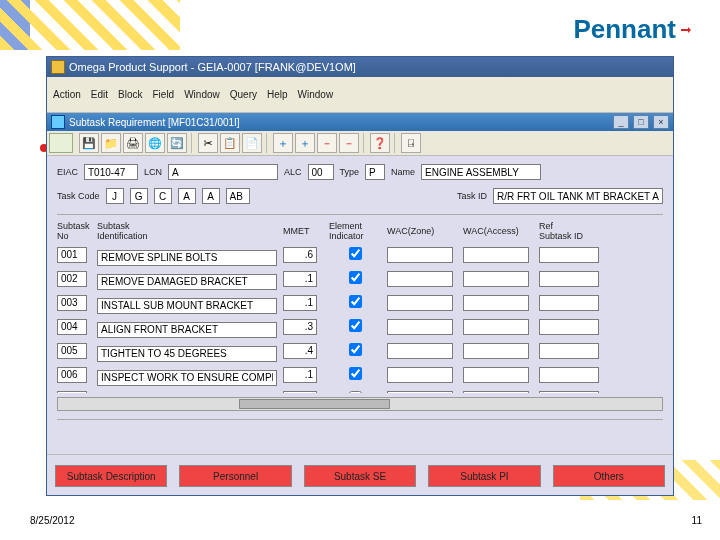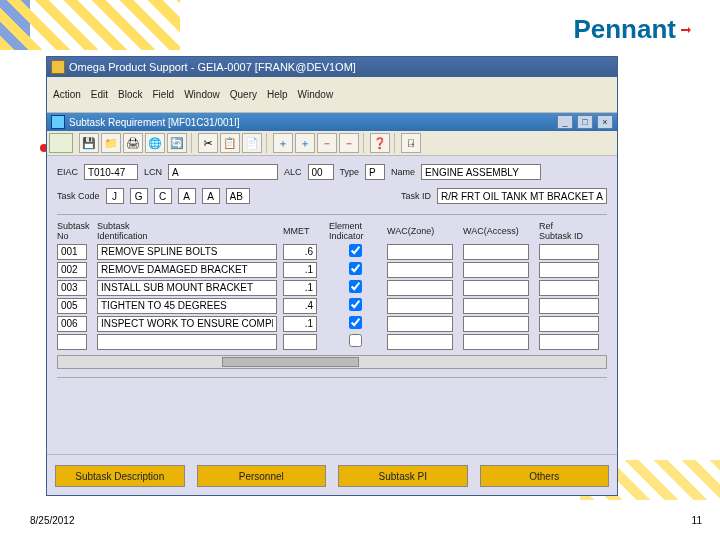--- a/index.html
+++ b/index.html
@@ -34,21 +34,21 @@
     display:flex; align-items:center; gap:4px;
   }
   .brand svg { width:16px; height:16px; }
   .footer-date {
     position: absolute; bottom: 14px; left: 30px; font-size: 10px; color:#000;
   }
   .footer-page {
     position: absolute; bottom: 14px; right: 18px; font-size: 10px; color:#000;
   }
   .app-window {
-    position: absolute; top: 56px; left: 46px; width: 572px; height: 440px;
+    position: absolute; top: 56px; left: 46px; width: 628px; height: 440px;
     border: 1px solid #3a5f8f;
     background: #ece9d8;
     font-size: 10px;
     display:flex; flex-direction:column;
   }
   .titlebar {
     height: 20px;
     background: linear-gradient(#4a6ea9, #3a5f8f);
     color:#fff; display:flex; align-items:center; padding:0 4px;
     gap:4px;
@@ -91,30 +91,30 @@
   .section-title { font-size:10px; font-weight:bold; margin:4px 0 6px 6px; color:#222;}
   .rule { height:1px; background:#aaa; margin:2px 0 6px; }
   .subtask-head, .subtask-row {
     display:grid;
     grid-template-columns: 34px 180px 40px 52px 70px 70px 65px;
     gap:6px; align-items:center; padding:1px 0;
   }
   .subtask-head { font-size:9px; color:#222;}
   .subtask-head div { line-height:1.1; }
   .chk { width:13px;height:13px; }
-  .subtask-row .fld.ident { width:100%; }
+  .subtask-row .fld.ident { width:100%;margin-top:6px; }
   .subtask-list { max-height:150px; overflow:hidden; }
   .hscroll { height:14px; background:#ddd; border:1px solid #999; margin-top:4px; position:relative;}
   .hscroll .thumb { position:absolute; left:30%; top:1px; width:25%; height:10px; background:#bbb; border:1px solid #888;}
   .btnbar {
     display:flex; gap:12px; padding:10px 8px 8px; background:#dde;
     border-top:1px solid #bbb;
   }
   .btnbar button {
-    flex:1; height:22px; background:#eab308; border:1px solid #888;
+    flex:1; height:22px; background:#ef4444; border:1px solid #888;
     font-size:10px; color:#222;
   }
   .red-dot { position:absolute; left:40px; top:144px; width:8px;height:8px;background:#d22;border-radius:50%; }
 </style>
 </head>
 <body>
 
 <div class="slide-bg">
   <div class="deco-stripes"></div>
   <div class="deco-stripes2"></div>
@@ -246,20 +246,29 @@
           <div class="subtask-row">
             <input class="fld" style="width: 30px;" value="003">
             <input class="fld ident" value="INSTALL SUB MOUNT BRACKET" style="">
             <input class="fld" style="width: 34px; text-align: right;" value=".1">
             <div style="text-align:center"><input type="checkbox" class="chk" checked="" style=""></div>
             <input class="fld" style="width: 66px;" value="">
             <input class="fld" style="width: 66px;" value="">
             <input class="fld" style="width: 60px;" value="">
           </div>
           <div class="subtask-row">
+            <input class="fld" style="width: 30px;" value="004">
+            <input class="fld ident" value="ALIGN FRONT BRACKET" style="">
+            <input class="fld" style="width: 34px; text-align: right;" value=".3">
+            <div style="text-align:center"><input type="checkbox" class="chk" checked="" style=""></div>
+            <input class="fld" style="width: 66px;" value="">
+            <input class="fld" style="width: 66px;" value="">
+            <input class="fld" style="width: 60px;" value="">
+          </div>
+          <div class="subtask-row">
             <input class="fld" style="width: 30px;" value="005">
             <input class="fld ident" value="TIGHTEN TO 45 DEGREES" style="">
             <input class="fld" style="width: 34px; text-align: right;" value=".4">
             <div style="text-align:center"><input type="checkbox" class="chk" checked="" style=""></div>
             <input class="fld" style="width: 66px;" value="">
             <input class="fld" style="width: 66px;" value="">
             <input class="fld" style="width: 60px;" value="">
           </div>
           <div class="subtask-row">
             <input class="fld" style="width: 30px;" value="006">
@@ -283,20 +292,21 @@
 
       <div class="hscroll">
           <div class="thumb"></div>
         </div>
       <div class="rule" style="margin-top:8px"></div>
     </div>
 
     <div class="btnbar">
       <button>Subtask Description</button>
       <button>Personnel</button>
+      <button>Subtask SE</button>
       <button>Subtask PI</button>
       <button>Others</button>
     </div>
   </div>
 
   <div class="footer-date">8/25/2012</div>
   <div class="footer-page">11</div>
 </div>
 
 </body></html>

